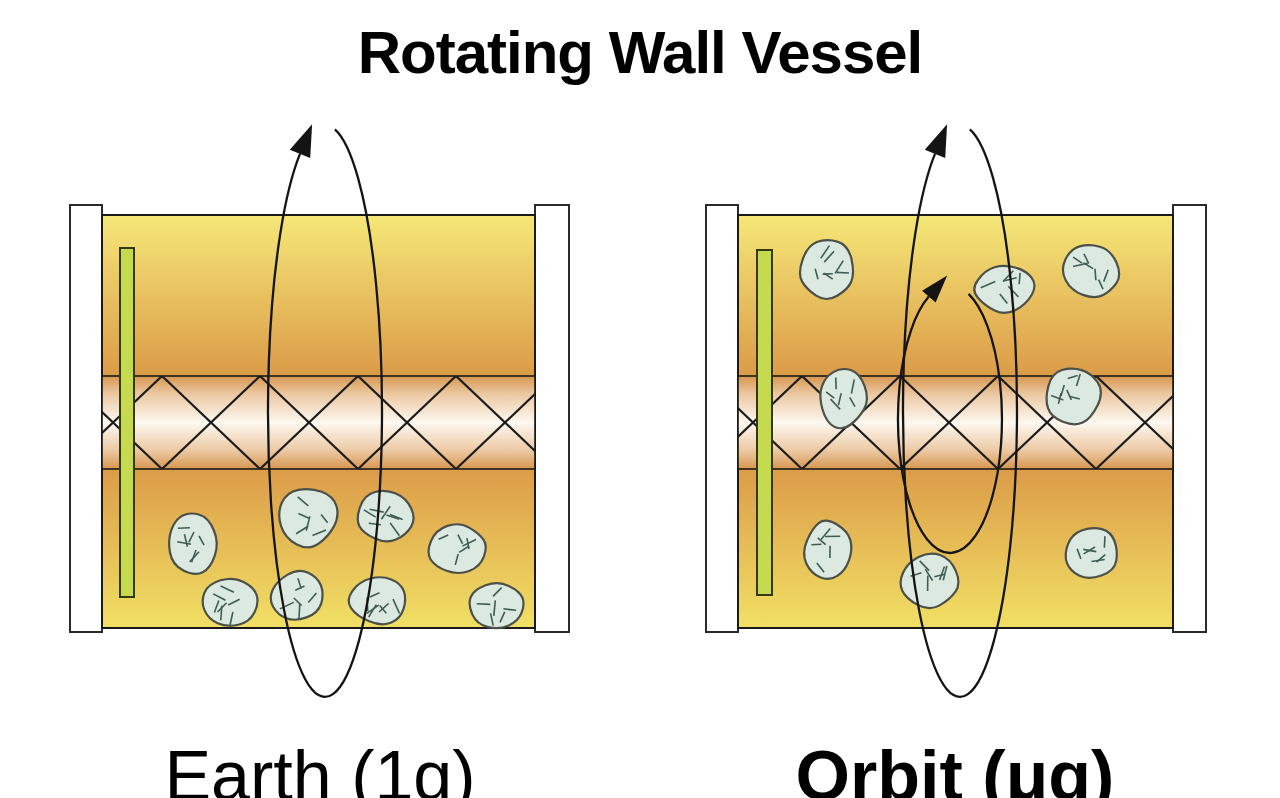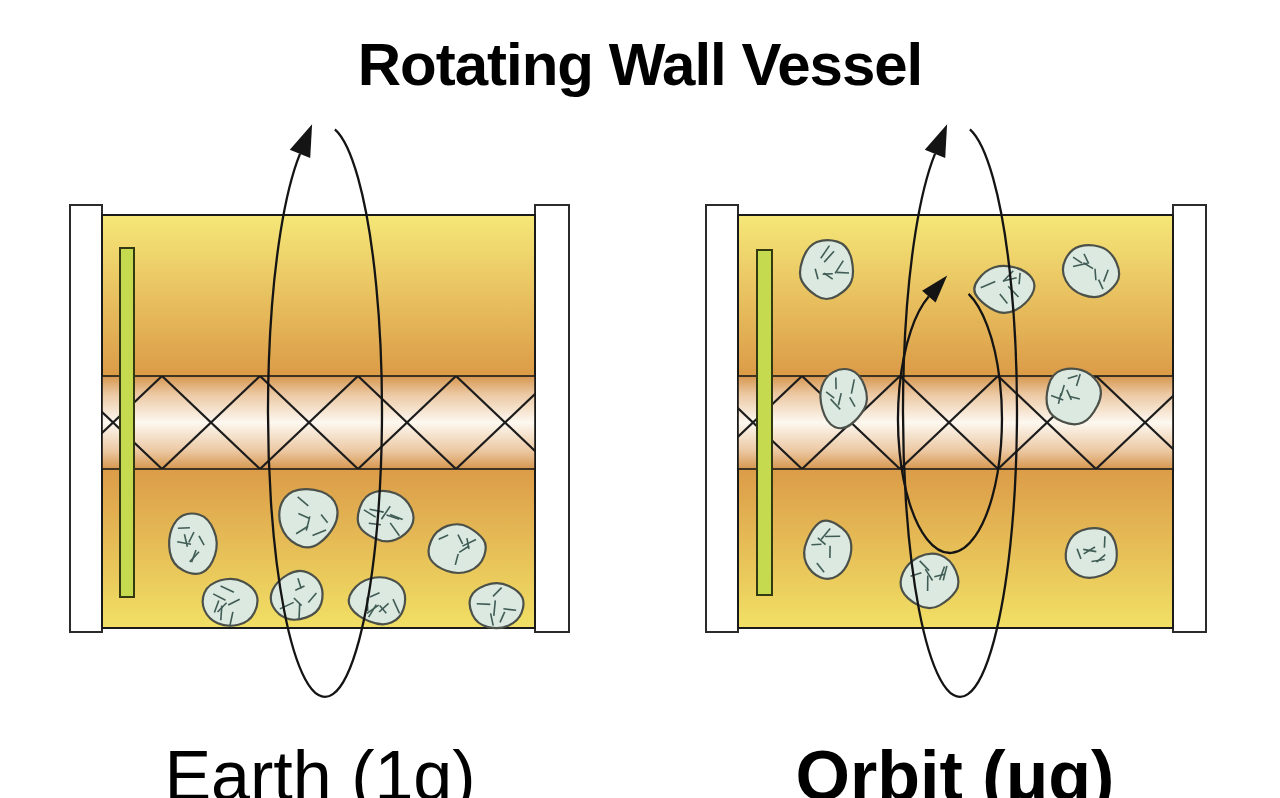--- a/index.html
+++ b/index.html
@@ -3,21 +3,21 @@
 <meta charset="utf-8">
 <style>
   html,body{margin:0;padding:0;}
   body{
     width:1280px;height:798px;
     background:#ffffff;
     font-family:"Liberation Sans", sans-serif;
     position:relative;overflow:hidden;
   }
   .title{
-    position:absolute;top:30px;left:0;width:1280px;
+    position:absolute;top:18px;left:0;width:1280px;
     text-align:center;
     font-size:60px;font-weight:700;color:#000;
     letter-spacing:-1px;
   }
   .caption{
     position:absolute;top:736px;
     transform:translateX(-50%);
     font-size:70px;font-weight:500;color:#000;
     white-space:nowrap;
   }

